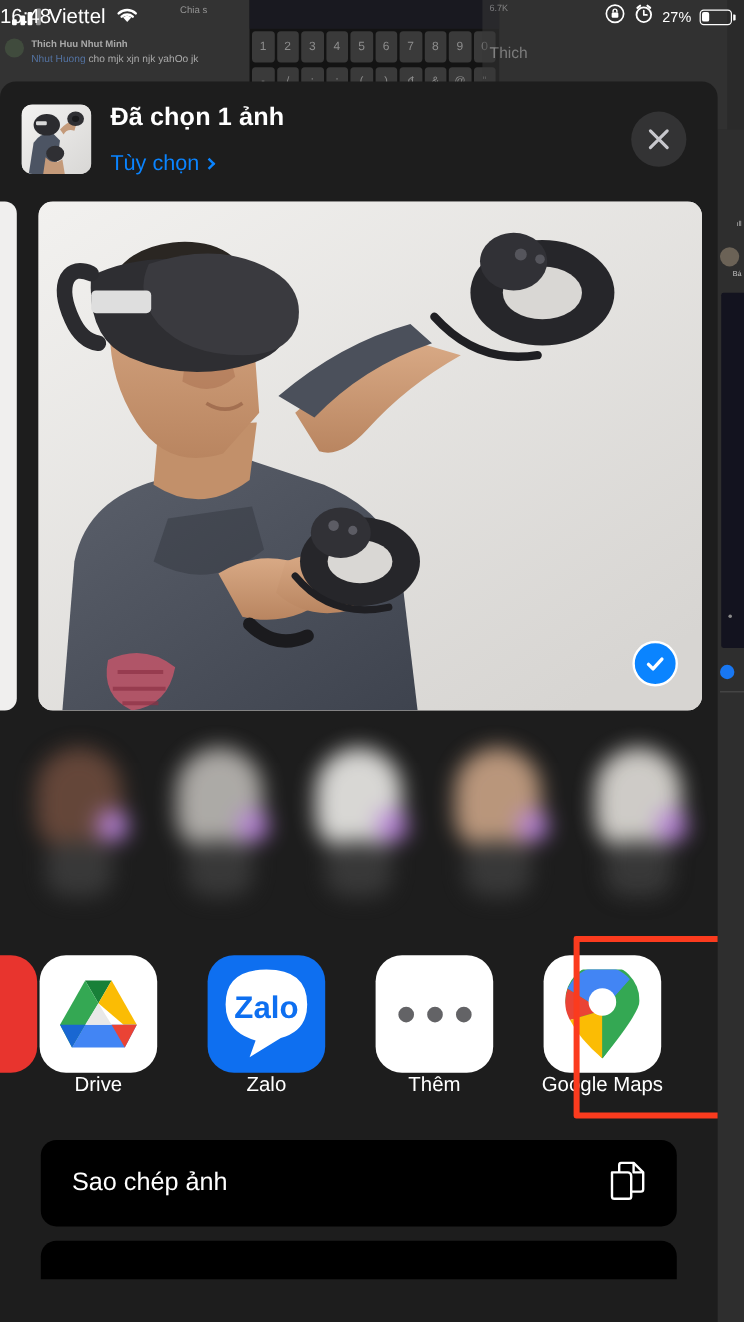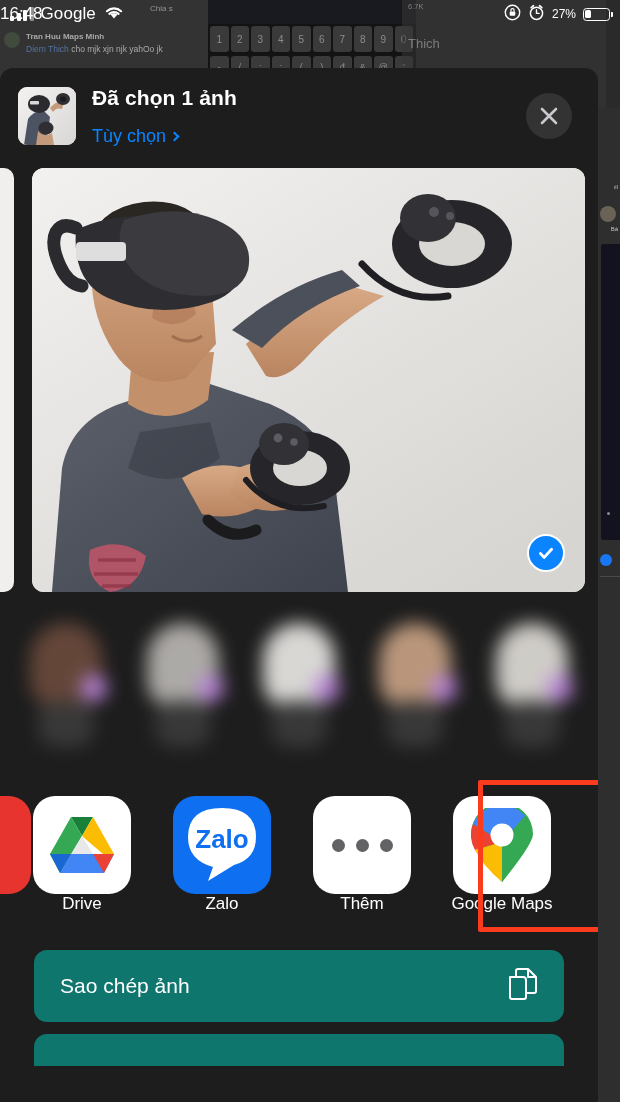--- a/index.html
+++ b/index.html
@@ -219,38 +219,38 @@
   .dots i { width:13px; height:13px; border-radius:50%; background:#636366; display:block; }
 
   .highlight-box {
     position:absolute; left:478px; top:-2px; width:128px; height:152px;
     border:5px solid #fb3b1e; border-radius:2px; pointer-events:none;
   }
 
   
   .actions { padding:0 34px; }
   .action-row {
-    height:72px; background:#0f766e; border-radius:13px;
+    height:72px; background:#000000; border-radius:13px;
     display:flex; align-items:center; justify-content:space-between;
     padding:0 26px; margin-bottom:12px;
   }
   .action-label { color:#fff; font-size:21px; }
   .action-row.partial { height:32px; border-radius:13px 13px 0 0; margin-bottom:0; }
 </style>
 </head>
 <body>
 
 <div id="screen">
 
   <div class="bg-layer">
     <div class="bg-fb-left"></div>
     <div class="bg-fb-av"></div>
     <div class="bg-fb-text">
-      <span class="nm">Tran Huu Maps Minh</span>
-      <span class="lnk">Diem Thich</span>
+      <span class="nm">Thich Huu Nhut Minh</span>
+      <span class="lnk">Nhut Huong</span>
       <span>cho mjk xjn njk yahOo jk</span>
     </div>
     <div class="bg-share-row">Chia s</div>
 
     <div class="bg-keyboard"></div>
     <div class="kb-top"></div>
     <div class="kb-keys">
         <div class="kb-key">1</div>
         <div class="kb-key">2</div>
         <div class="kb-key">3</div>
@@ -293,21 +293,21 @@
   </div>
 
   <div class="statusbar">
     <div class="sb-left">
       <span class="sig">
         <i></i>
           <i></i>
           <i></i>
           <i></i>
       </span>
-      <span class="carrier">Google</span>
+      <span class="carrier">Viettel</span>
       <span>
         <svg width="22" height="16" viewBox="0 0 22 16">
           <path d="M11 14.4 L7.6 10.6 a5.2 5.2 0 0 1 6.8 0 Z" fill="#fff"></path>
           <path d="M3.9 7.2 a10.4 10.4 0 0 1 14.2 0" stroke="#fff" stroke-width="2.1" fill="none" stroke-linecap="round"></path>
           <path d="M6.4 9.9 a6.9 6.9 0 0 1 9.2 0" stroke="#fff" stroke-width="2.1" fill="none" stroke-linecap="round"></path>
         </svg>
       </span>
     </div>
 
     <div class="sb-center">16:48</div>

